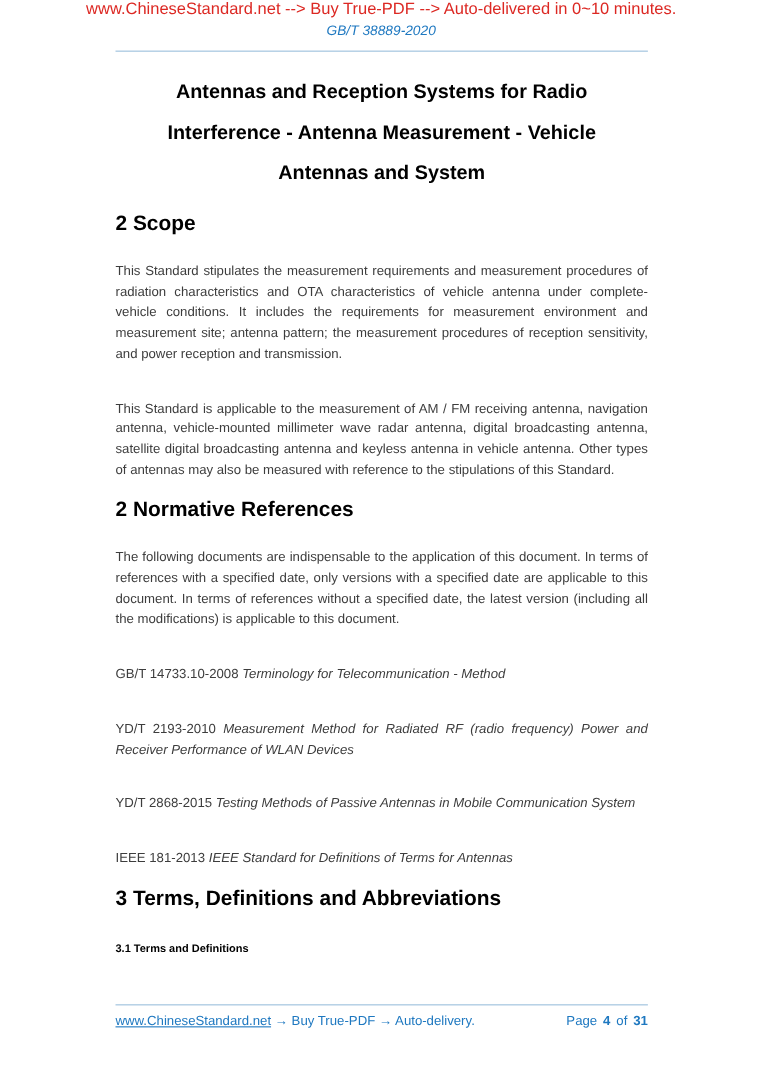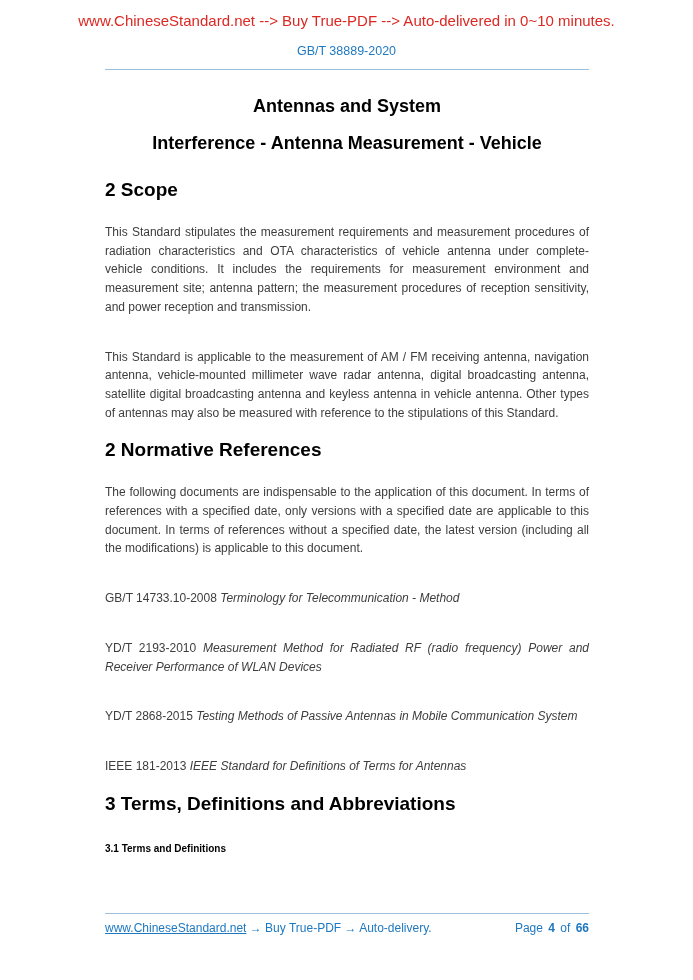--- a/index.html
+++ b/index.html
@@ -6,32 +6,33 @@
   .page {
     position: relative;
     width: 693px;
     height: 980px;
     background: #ffffff;
     font-family: "Liberation Sans", sans-serif;
     overflow: hidden;
     box-sizing: border-box;
   }
   .promo {
-    padding-top: 12px;
+    padding-top: 0;
     text-align: center;
     font-size: 15px;
     color: var(--promo_red, #dc2823);
     line-height: 18px;
   }
   .std-num {
-    margin-top: 14px;
+    margin-top: 3px;
     text-align: center;
     font-size: 12.5px;
     color: var(--link_blue, #1e78c0);
     line-height: 14px;
+    font-style: italic;
   }
   .content {
     padding: 0 104px 0 105px;
   }
   .rule {
     border-top: 1px solid var(--rule_blue, #9bbfdc);
     height: 0;
   }
   .header-rule { margin-top: 11px; }
   .doc-title {
@@ -90,22 +91,23 @@
 
   <div class="promo">www.ChineseStandard.net --&gt; Buy True-PDF --&gt; Auto-delivered in 0~10 minutes.</div>
 
   <div class="std-num">GB/T 38889-2020</div>
 
   <div class="content">
 
     <div class="rule header-rule"></div>
 
     <div class="doc-title">
+      <div>Antennas and Reception Systems for Radio</div>
+      <div>Interference - Antenna Measurement - Vehicle</div>
       <div>Antennas and System</div>
-      <div>Interference - Antenna Measurement - Vehicle</div>
     </div>
 
     <h1>2 Scope</h1>
 
     <p class="body first">This Standard stipulates the measurement requirements and measurement procedures of radiation characteristics and OTA characteristics of vehicle antenna under complete-vehicle conditions. It includes the requirements for measurement environment and measurement site; antenna pattern; the measurement procedures of reception sensitivity, and power reception and transmission.</p>
 
     <p class="body">This Standard is applicable to the measurement of AM / FM receiving antenna, navigation antenna, vehicle-mounted millimeter wave radar antenna, digital broadcasting antenna, satellite digital broadcasting antenna and keyless antenna in vehicle antenna. Other types of antennas may also be measured with reference to the stipulations of this Standard.</p>
 
     <h1>2 Normative References</h1>
 
@@ -145,18 +147,18 @@
         <span class="f-link">www.ChineseStandard.net</span>
         <span>→</span>
         <span>Buy True-PDF</span>
         <span>→</span>
         <span>Auto-delivery.</span>
       </div>
       <div class="footer-right">
         <span>Page</span>
         <b>4</b>
         <span>of</span>
-        <b>66</b>
+        <b>31</b>
       </div>
     </div>
   </div>
 
 </div>
 
 </body></html>

